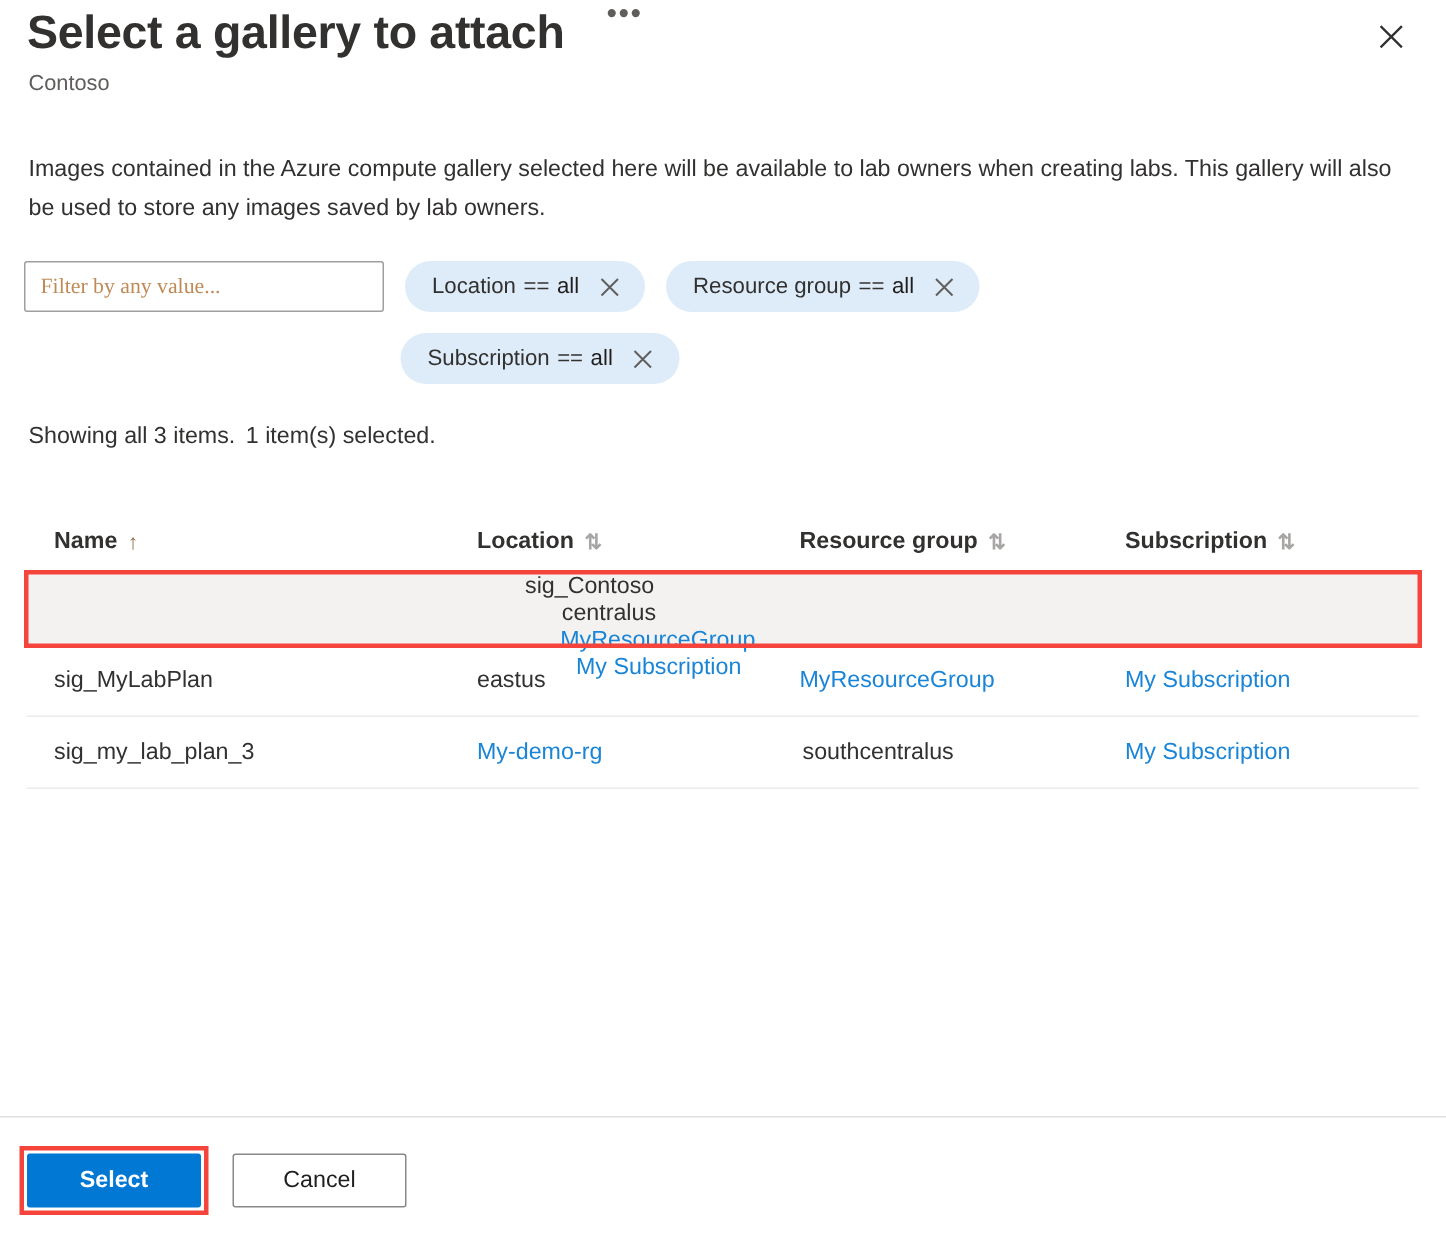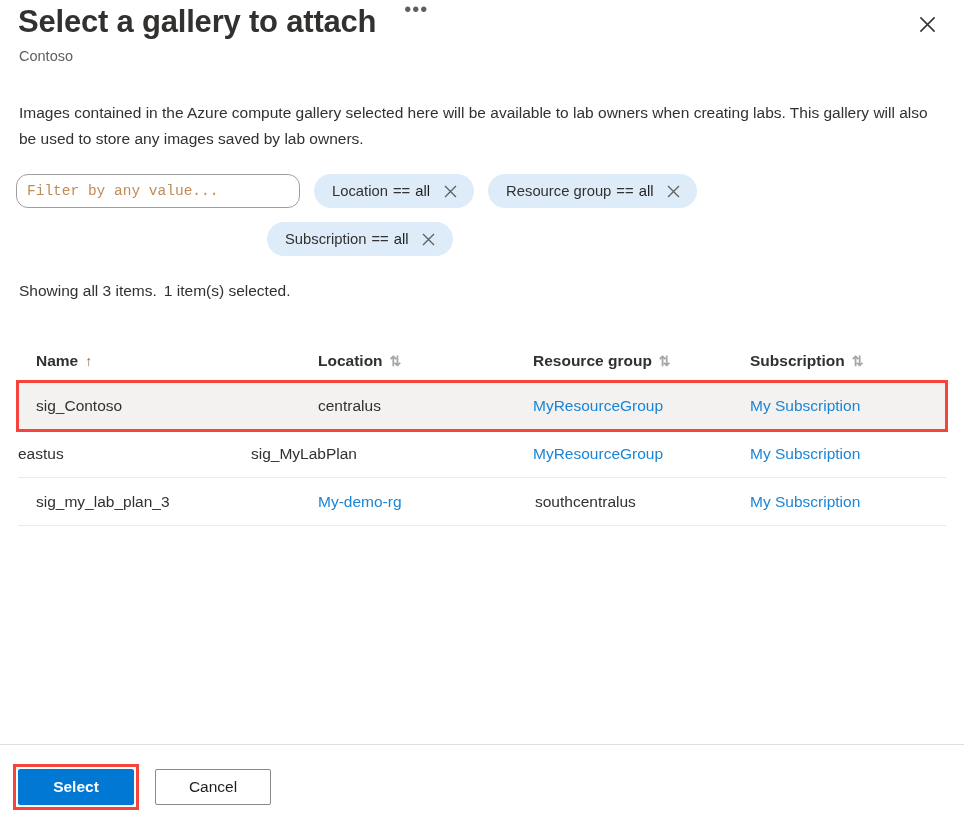--- a/index.html
+++ b/index.html
@@ -85,27 +85,27 @@
     left: 16px; top: 174px;
     width: 930px;
   }
   .filter-row {
     display: flex;
     flex-wrap: wrap;
     align-items: flex-start;
     gap: 12px 14px;
   }
   .filter-input {
-    width: 284px;
+    width: 240px;
     height: 34px;
     border: 1px solid #a19f9d;
-    border-radius: 12px;
+    border-radius: 2px;
     padding: 0 10px;
     font-size: 14.5px;
-    font-family: Liberation Mono, monospace;
+    font-family: Liberation Serif, serif;
     color: #323130;
     background: #fff;
     outline: none;
   }
   .filter-input::placeholder {
     color: #c08a57;
     opacity: 1;
   }
   .pill {
     height: 34px;
@@ -174,20 +174,21 @@
   .c-name { width: 300px; padding-left: 18px; }
   .c-loc  { width: 215px; }
   .c-rg   { width: 217px; }
   .c-sub  { width: 196px; }
   .link { color: #1a85d6; cursor: pointer; }
 
   .t-body .t-row { border-bottom: 1px solid #edebe9; }
   .t-body .t-row.selected {
     background: #f3f2f1;
     border-bottom: none;
+    flex-direction: column;
   }
   .row-highlight {
     position: absolute;
     left: -2px; top: -2px;
     width: 932px; height: 52px;
     border: 3px solid #f4443c;
     pointer-events: none;
     box-sizing: border-box;
   }
 
@@ -333,22 +334,22 @@
     <div class="t-body">
       <div class="t-row selected">
         <div class="row-highlight"></div>
         <div class="cell c-name">sig_Contoso</div>
         <div class="cell c-loc">centralus</div>
         <div class="cell c-rg link">MyResourceGroup</div>
         <div class="cell c-sub link">My Subscription</div>
       </div>
 
       <div class="t-row">
+        <div class="cell c-name">sig_MyLabPlan</div>
         <div class="cell c-loc">eastus</div>
-        <div class="cell c-name">sig_MyLabPlan</div>
         <div class="cell c-rg link">MyResourceGroup</div>
         <div class="cell c-sub link">My Subscription</div>
       </div>
 
       <div class="t-row">
         <div class="cell c-name">sig_my_lab_plan_3</div>
         <div class="cell c-rg link">My-demo-rg</div>
         <div class="cell c-loc">southcentralus</div>
         <div class="cell c-sub link">My Subscription</div>
       </div>

